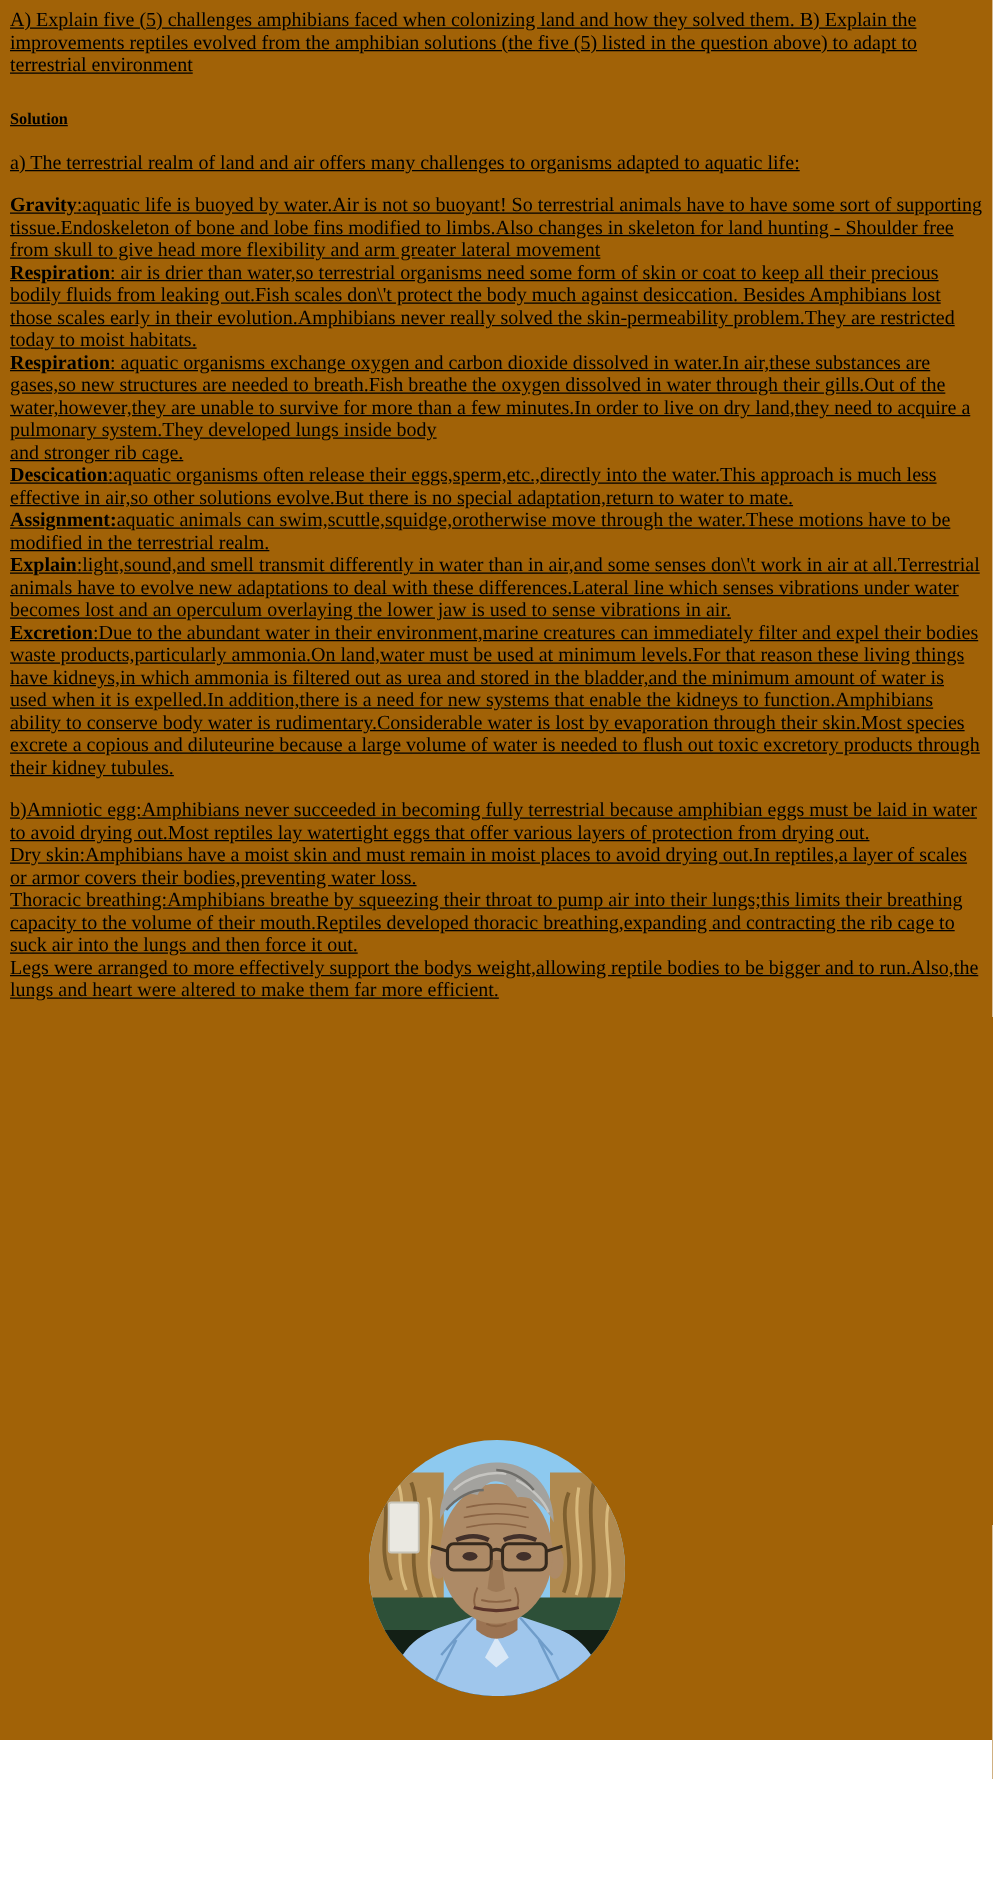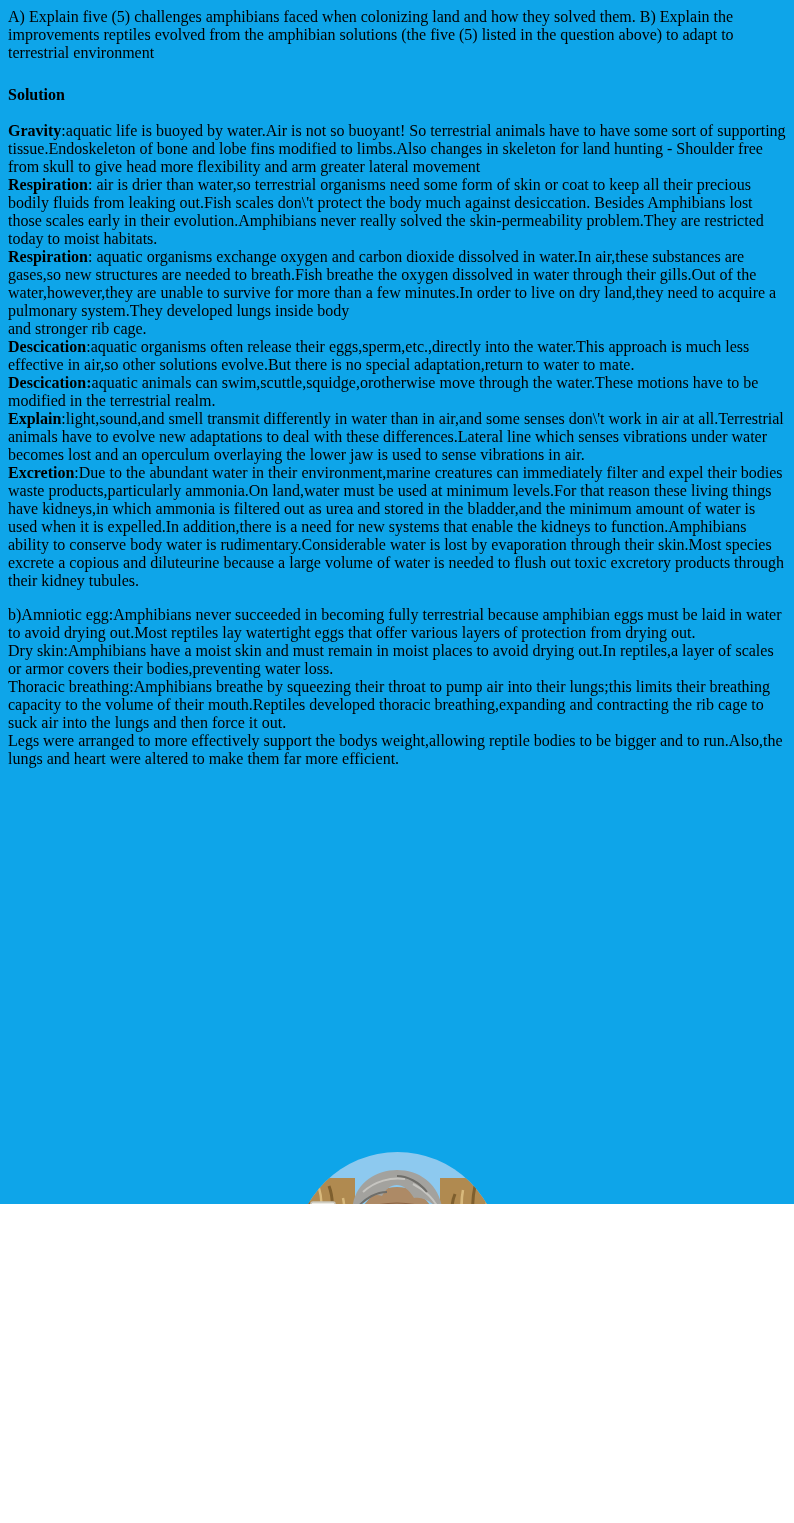--- a/index.html
+++ b/index.html
@@ -1,32 +1,33 @@
 <!DOCTYPE html>
 <html><head>
 <meta charset="utf-8">
 <style>
   html, body { margin: 0; padding: 0; background: #ffffff; }
   .page {
     position: relative;
     width: 794px;
-    height: 1204px;
-    background: #0ea5e9;
+    height: 1392px;
+    background: #a16207;
     color: #000000;
     font-family: "Liberation Serif", serif;
     overflow: hidden;
+    text-decoration: underline;
   }
   .content {
     padding: 8px 8px 0 8px;
     font-size: 16px;
     line-height: 18px;
   }
   .question { margin: 0; }
   .solution-heading {
-    font-size: 16px;
+    font-size: 13px;
     font-weight: bold;
     line-height: 21px;
     margin: 22px 0 17px 0;
   }
   .intro { margin: 0 0 16px 0; }
   .challenges {
     margin: 0 0 16px 0;
     white-space: pre-line;
   }
   .part-b {
@@ -58,26 +59,27 @@
   }
   .footer-inner { max-width: 766px; margin: 0 auto; }
 </style>
 </head>
 <body>
 
 <div class="page">
   <div class="content">
     <p class="question">A) Explain five (5) challenges amphibians faced when colonizing land and how they solved them. B) Explain the improvements reptiles evolved from the amphibian solutions (the five (5) listed in the question above) to adapt to terrestrial environment</p>
     <div class="solution-heading">Solution</div>
+    <p class="intro">a) The terrestrial realm of land and air offers many challenges to organisms adapted to aquatic life:</p>
     <p class="challenges"><b>Gravity</b>:aquatic life is buoyed by water.Air is not so buoyant! So terrestrial animals have to have some sort of supporting tissue.Endoskeleton of bone and lobe fins modified to limbs.Also changes in skeleton for land hunting - Shoulder free from skull to give head more flexibility and arm greater lateral movement
 <b>Respiration</b>: air is drier than water,so terrestrial organisms need some form of skin or coat to keep all their precious bodily fluids from leaking out.Fish scales don\'t protect the body much against desiccation. Besides Amphibians lost those scales early in their evolution.Amphibians never really solved the skin-permeability problem.They are restricted today to moist habitats.
 <b>Respiration</b>: aquatic organisms exchange oxygen and carbon dioxide dissolved in water.In air,these substances are gases,so new structures are needed to breath.Fish breathe the oxygen dissolved in water through their gills.Out of the water,however,they are unable to survive for more than a few minutes.In order to live on dry land,they need to acquire a pulmonary system.They developed lungs inside body
 and stronger rib cage.
 <b>Descication</b>:aquatic organisms often release their eggs,sperm,etc.,directly into the water.This approach is much less effective in air,so other solutions evolve.But there is no special adaptation,return to water to mate.
-<b>Descication:</b>aquatic animals can swim,scuttle,squidge,orotherwise move through the water.These motions have to be modified in the terrestrial realm.
+<b>Assignment:</b>aquatic animals can swim,scuttle,squidge,orotherwise move through the water.These motions have to be modified in the terrestrial realm.
 <b>Explain</b>:light,sound,and smell transmit differently in water than in air,and some senses don\'t work in air at all.Terrestrial animals have to evolve new adaptations to deal with these differences.Lateral line which senses vibrations under water becomes lost and an operculum overlaying the lower jaw is used to sense vibrations in air.
 <b>Excretion</b>:Due to the abundant water in their environment,marine creatures can immediately filter and expel their bodies waste products,particularly ammonia.On land,water must be used at minimum levels.For that reason these living things have kidneys,in which ammonia is filtered out as urea and stored in the bladder,and the minimum amount of water is used when it is expelled.In addition,there is a need for new systems that enable the kidneys to function.Amphibians ability to conserve body water is rudimentary.Considerable water is lost by evaporation through their skin.Most species excrete a copious and diluteurine because a large volume of water is needed to flush out toxic excretory products through their kidney tubules.</p>
     <p class="part-b">b)Amniotic egg:Amphibians never succeeded in becoming fully terrestrial because amphibian eggs must be laid in water to avoid drying out.Most reptiles lay watertight eggs that offer various layers of protection from drying out.
 Dry skin:Amphibians have a moist skin and must remain in moist places to avoid drying out.In reptiles,a layer of scales or armor covers their bodies,preventing water loss.
 Thoracic breathing:Amphibians breathe by squeezing their throat to pump air into their lungs;this limits their breathing capacity to the volume of their mouth.Reptiles developed thoracic breathing,expanding and contracting the rib cage to suck air into the lungs and then force it out.
 Legs were arranged to more effectively support the bodys weight,allowing reptile bodies to be bigger and to run.Also,the lungs and heart were altered to make them far more efficient.</p>
   </div>
 
   <div class="photo">
     <svg width="205" height="205" viewBox="0 0 205 205">

